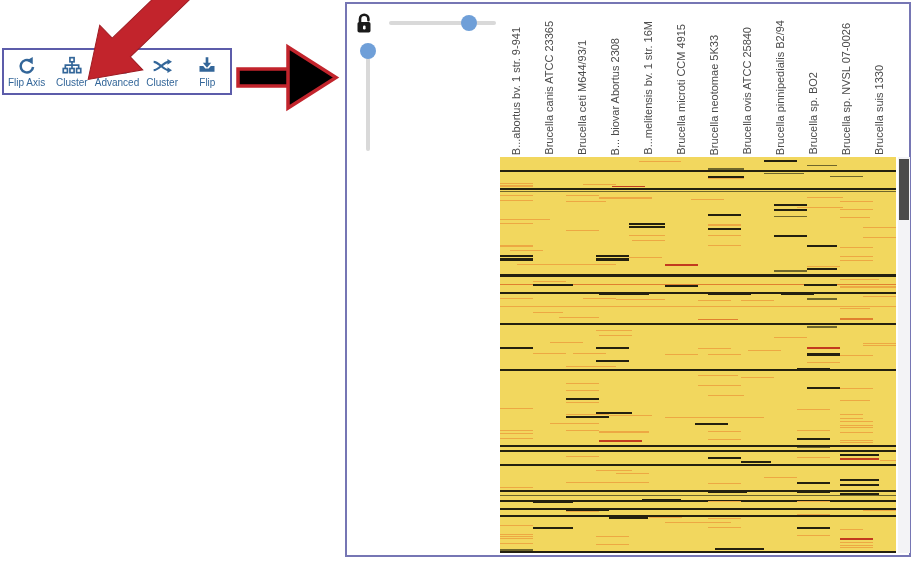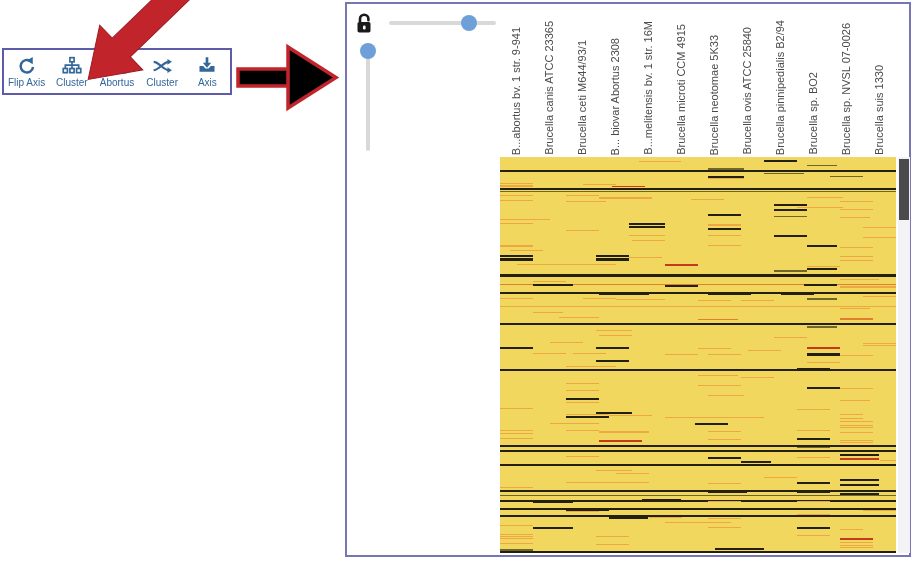--- a/index.html
+++ b/index.html
@@ -64,40 +64,40 @@
     <div class="tb-btn">
       <svg viewBox="0 0 24 24">
         <g fill="none" stroke="#336699" stroke-width="2">
           <rect x="9.5" y="2" width="5" height="5"></rect>
           <rect x="1.5" y="15" width="5" height="5"></rect>
           <rect x="9.5" y="15" width="5" height="5"></rect>
           <rect x="17.5" y="15" width="5" height="5"></rect>
           <path d="M12 7 v4 M4 15 v-4 h16 v4 M12 11 v4"></path>
         </g>
       </svg>
-      <span class="tb-label">Abortus</span>
+      <span class="tb-label">Advanced</span>
     </div>
     <div class="tb-btn">
       <svg viewBox="0 0 24 24">
         <g fill="none" stroke="#336699" stroke-width="2.6">
           <path d="M2 7 C 8 7 14 17 20 17"></path>
           <path d="M2 17 C 8 17 14 7 20 7"></path>
         </g>
         <polygon points="18.5,3.5 24,7 18.5,10.5" fill="#336699"></polygon>
         <polygon points="18.5,13.5 24,17 18.5,20.5" fill="#336699"></polygon>
       </svg>
       <span class="tb-label">Cluster</span>
     </div>
     <div class="tb-btn">
       <svg viewBox="0 0 24 24">
         <rect x="10.4" y="1.5" width="3.2" height="7" fill="#336699"></rect>
         <polygon points="7,8 17,8 12,14" fill="#336699"></polygon>
         <path d="M3 12 v7 h18 v-7 h-4.5 l-2.5 3 h-4 l-2.5 -3 z" fill="#336699"></path>
       </svg>
-      <span class="tb-label">Axis</span>
+      <span class="tb-label">Flip</span>
     </div>
   </div>
 
   <svg class="red-arrow-svg" viewBox="0 0 200 92">
     <g transform="translate(166,-15) rotate(136)">
       <polygon points="0,-13 90,-13 90,-31 136,0 90,31 90,13 0,13" fill="#C2242C" stroke="#9e1b22" stroke-width="1"></polygon>
     </g>
   </svg>
 
   <svg class="black-arrow-svg" viewBox="0 0 112 78">

